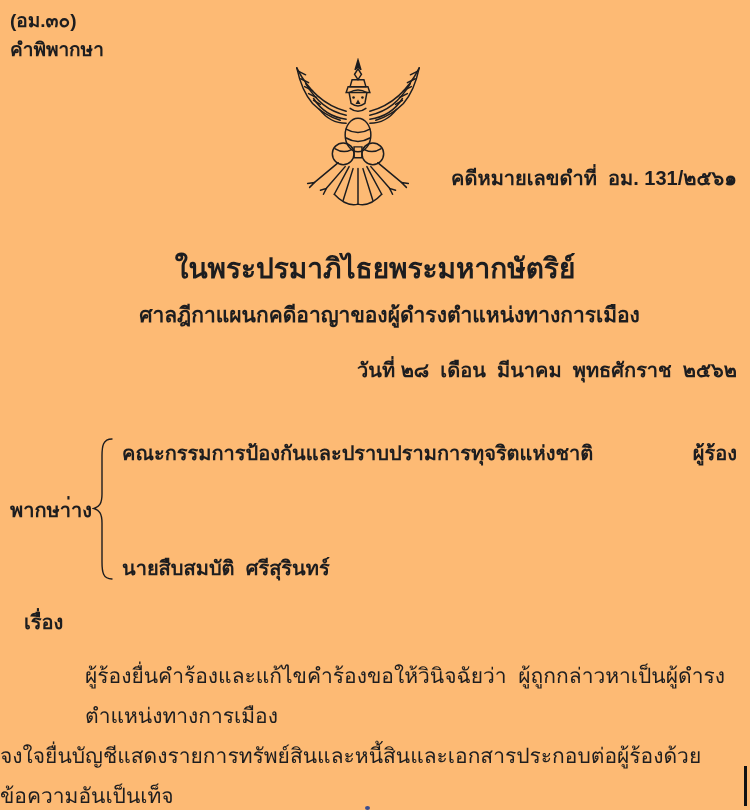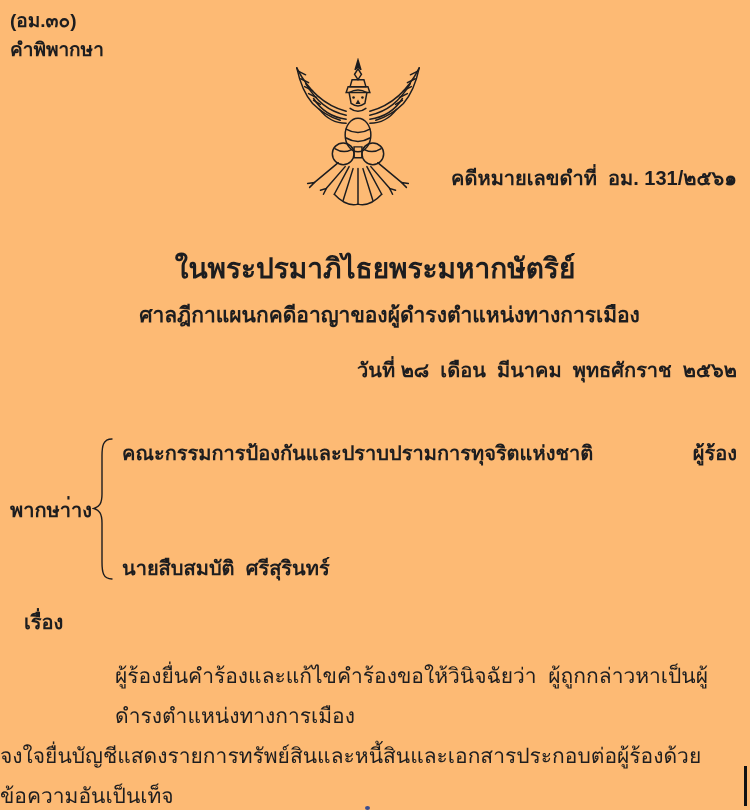--- a/index.html
+++ b/index.html
@@ -25,21 +25,21 @@
   .date-line   { right: 13px; top: 354px; font-size: 20px; text-align: right; }
   .brace       { left: 92px; top: 436px; width: 24px; height: 146px; }
   .between     { left: 10px; top: 494px; font-size: 20px; }
   .party-row   { left: 122px; right: 13px; display: flex; justify-content: space-between; font-size: 20px; }
   .party-1     { top: 437px; }
   .party-2     { top: 552px; }
   .subject     { left: 10px; top: 606px; font-size: 20px; display: flex; margin-left: 14px; }
   .subject .sep{ width: 18px; }
   .body-par    { left: 0; top: 656px; width: 750px; font-size: 21px; line-height: 40px; }
   .body-line   { width: 750px; }
-  .body-line.first { padding-left: 115px; }
+  .body-line.first { padding-left: 85px; }
   .cursor-bar  { left: 744px; top: 766px; width: 3px; height: 40px; background: #111; }
   .peek-dot    { left: 365px; top: 806px; width: 5px; height: 4px; background: #3a4d8f; border-radius: 50%; }
   svg { display: block; }
 </style>
 </head>
 <body>
 
 <div class="page">
 
   <div class="abs form-code bold" data-bind="header.form_code">(อม.๓๐)</div>

